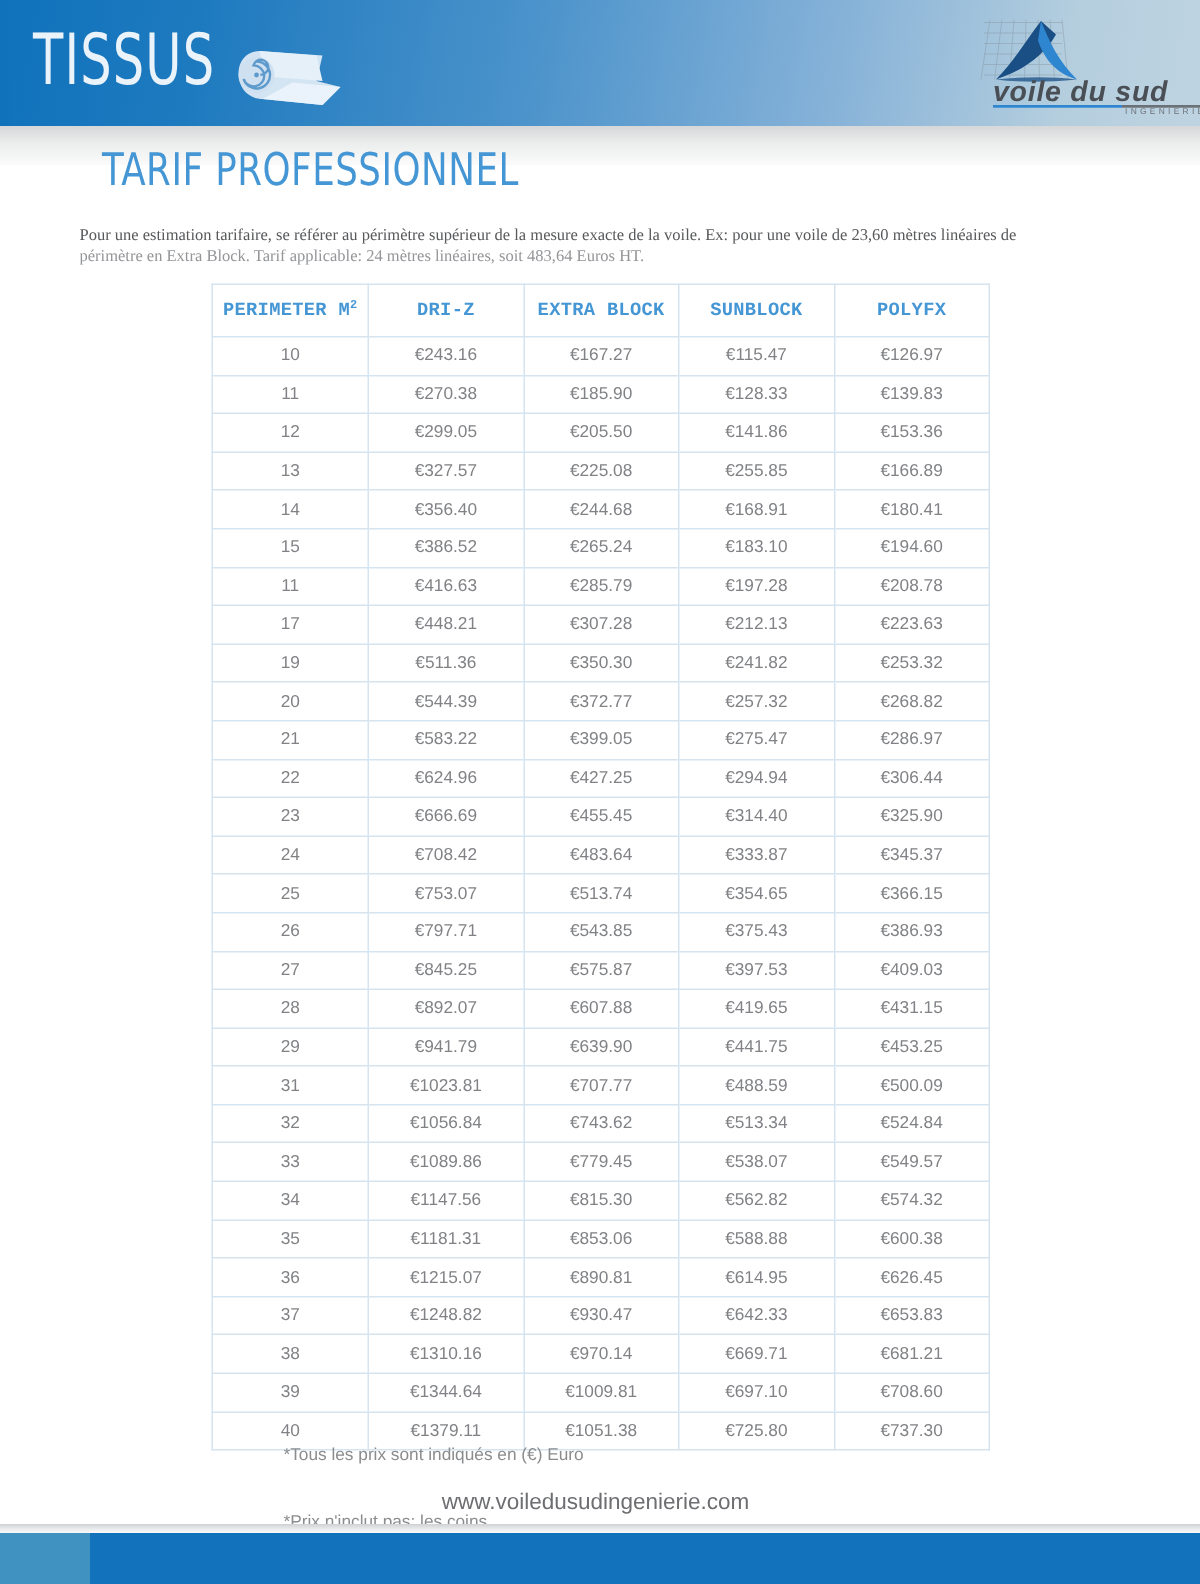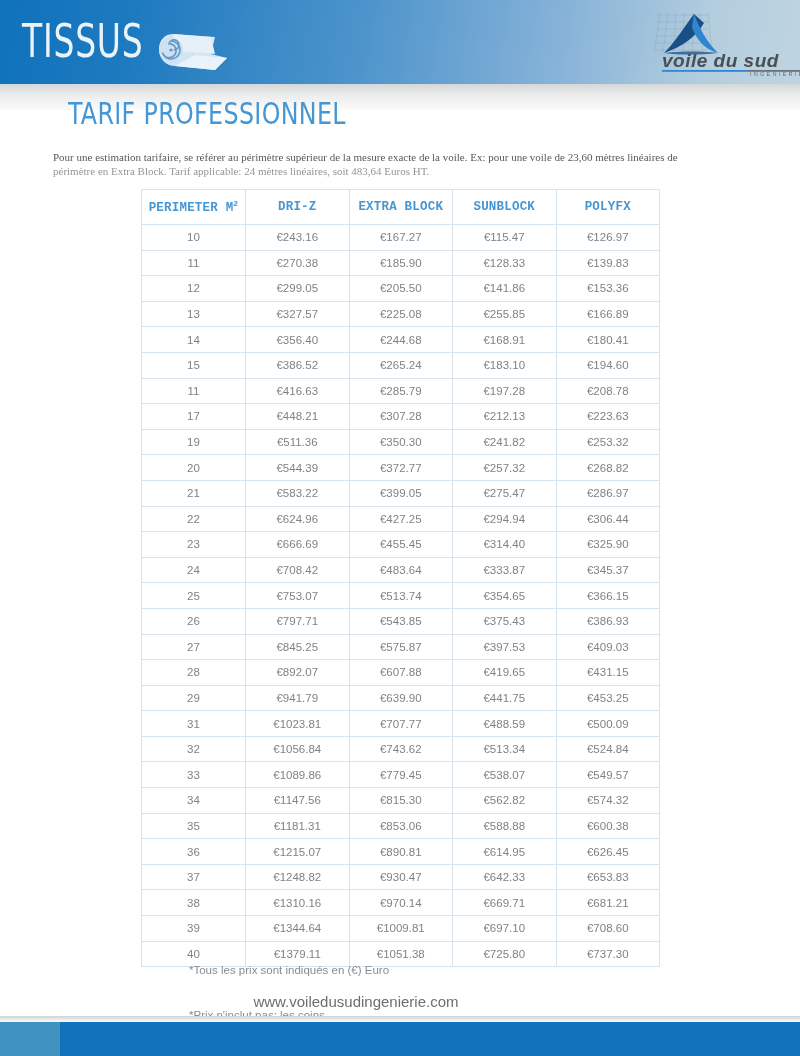--- a/index.html
+++ b/index.html
@@ -147,20 +147,21 @@
 
   .website {
     position: absolute;
     left: 0;
     top: 993px;
     width: 712px;
     text-align: center;
     font-size: 15px;
     color: #6d6e71;
     font-family: "Liberation Sans", sans-serif;
+    padding-left: 41px;
   }
 
   
   .footer-band {
     position: absolute;
     left: 0;
     bottom: 34px;
     width: 800px;
     height: 6px;
     background: linear-gradient(180deg, #cfd1d2 0%, #ecedee 60%, #fafafa 100%);

